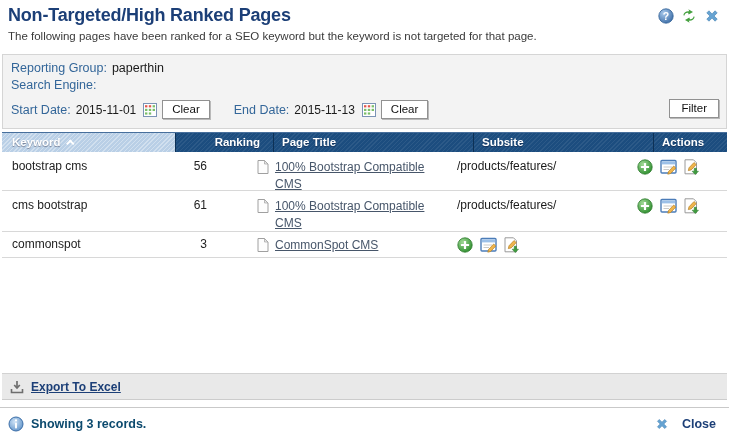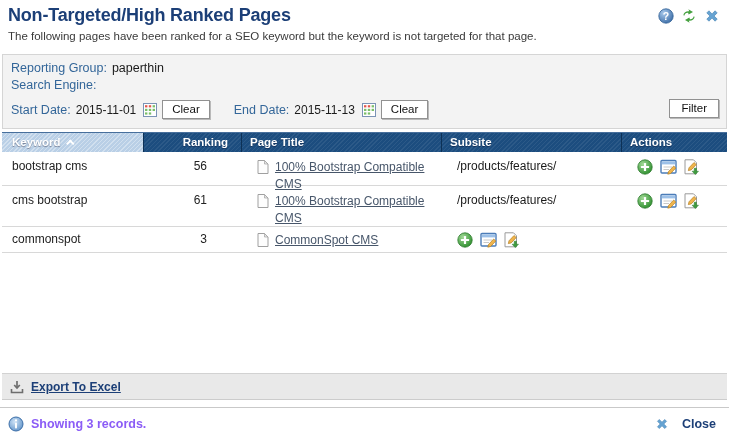--- a/index.html
+++ b/index.html
@@ -62,37 +62,37 @@
     position:absolute; left:2px; right:2px; top:132px; height:20px; display:flex;
     background:#1c4d7f repeating-linear-gradient(135deg, rgba(255,255,255,0.07) 0 1px, transparent 1px 3px);
     border-top:1px solid #476f9c;
   }
   .hcell {
     font-size:11.5px; font-weight:bold; color:#fff; line-height:19px;
     text-shadow:0 1px 1px rgba(0,0,30,0.4); padding-left:8px; cursor:pointer;
     border-left:1px solid #0d3156;
   }
   .hcell:first-child { border-left:none; }
-  .col-keyword { width:141px; padding-left:10px; }
+  .col-keyword { width:173px; padding-left:10px; }
   .col-ranking { width:98px;  text-align:right; padding-right:13px; }
   .col-title   { width:200px; }
   .col-subsite { width:180px; }
   .col-actions { flex:1; }
   .hcell.sorted {
     background:#b9cfe6 repeating-linear-gradient(135deg, rgba(255,255,255,0.35) 0 1px, transparent 1px 3px);
   }
   .sort-caret {
     display:inline-block; width:6px; height:6px; margin-left:7px;
     border-left:2px solid #fff; border-top:2px solid #fff;
     transform:rotate(45deg) translateY(1px);
   }
 
   .grid-body { position:absolute; left:2px; right:2px; top:152px; }
   .grid-row { display:flex; align-items:flex-start; border-bottom:1px solid #d8d8d8; padding-top:7px; }
-  .row-1 { height:34px; }
+  .row-1 { height:39px; }
   .row-2 { height:41px; }
   .row-3 { height:26px; padding-top:5px; }
   .cell { font-size:12px; color:#222; }
   .c-keyword { width:153px; padding-left:10px; }
   .c-ranking { width:98px; text-align:right; padding-right:46px; }
   .c-title   { width:200px; display:flex; gap:6px; padding-left:4px; }
   .c-subsite { width:180px; padding-left:4px; color:#1a1a1a; }
   .c-actions { flex:1; display:flex; gap:5px; padding-left:4px; }
   .doc-icon { flex:none; margin-top:1px; }
   .page-link { color:#47566a; text-decoration:underline; line-height:1.45; cursor:pointer; }
@@ -105,21 +105,21 @@
     display:flex; align-items:center; padding-left:8px; gap:7px;
   }
   .export-link { font-size:12px; font-weight:bold; color:#1c3f77; text-decoration:underline; cursor:pointer; }
 
   
   .footer {
     position:absolute; left:0; right:0; top:407px; height:37px;
     border-top:1px solid #c9c9c9; background:#fff;
   }
   .status { position:absolute; left:8px; top:8px; display:flex; align-items:center; gap:7px; }
-  .status-text { font-size:12.5px; font-weight:bold; color:#8b5cf6; }
+  .status-text { font-size:12.5px; font-weight:bold; color:#0c4a6e; }
   .close-area { position:absolute; right:13px; top:9px; display:flex; align-items:center; gap:13px; cursor:pointer; }
   .close-label { font-size:12.5px; font-weight:bold; color:#1c3f77; }
 </style>
 </head>
 <body>
 
 <svg width="0" height="0" style="position:absolute">
   <defs>
     <radialGradient id="gh" cx="35%" cy="30%" r="75%">
       <stop offset="0%" stop-color="#a8c9ec"></stop>

